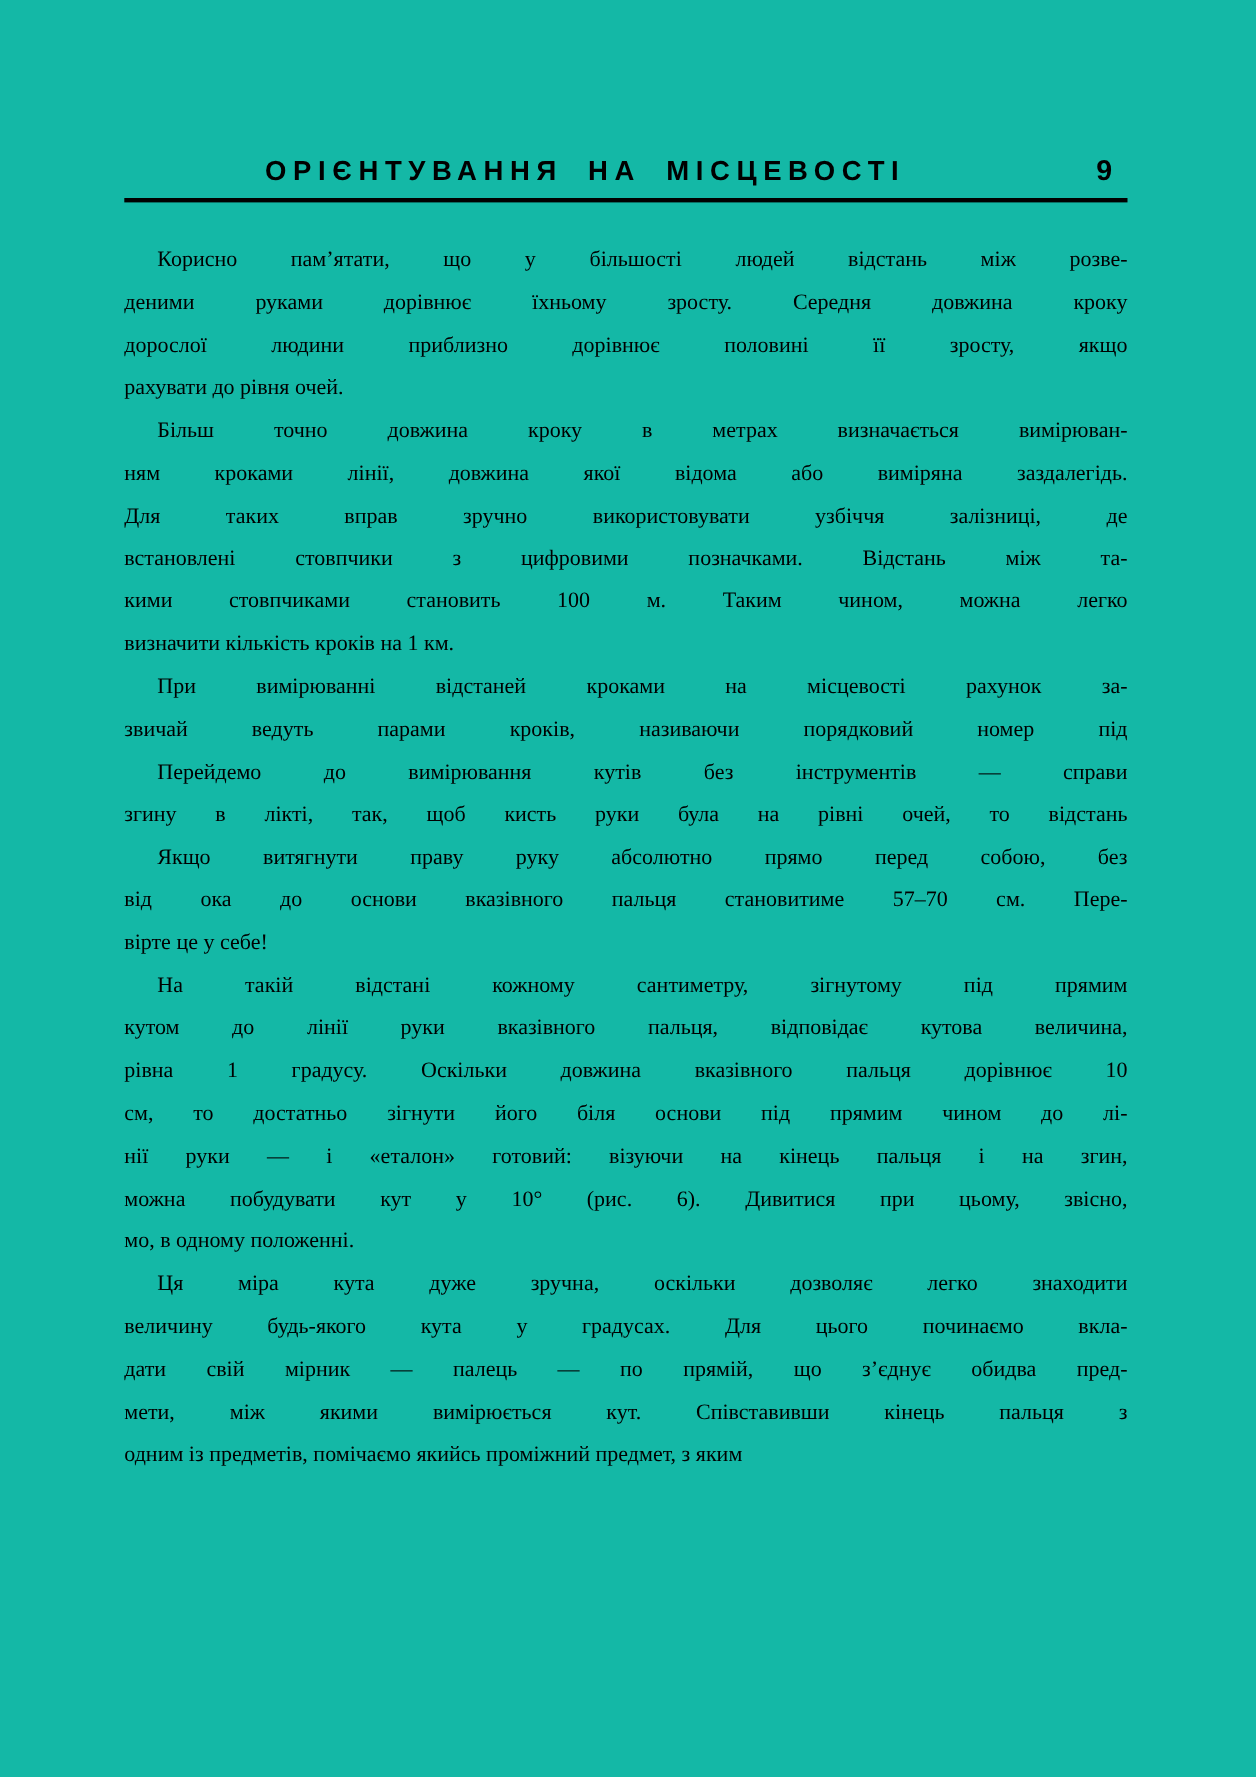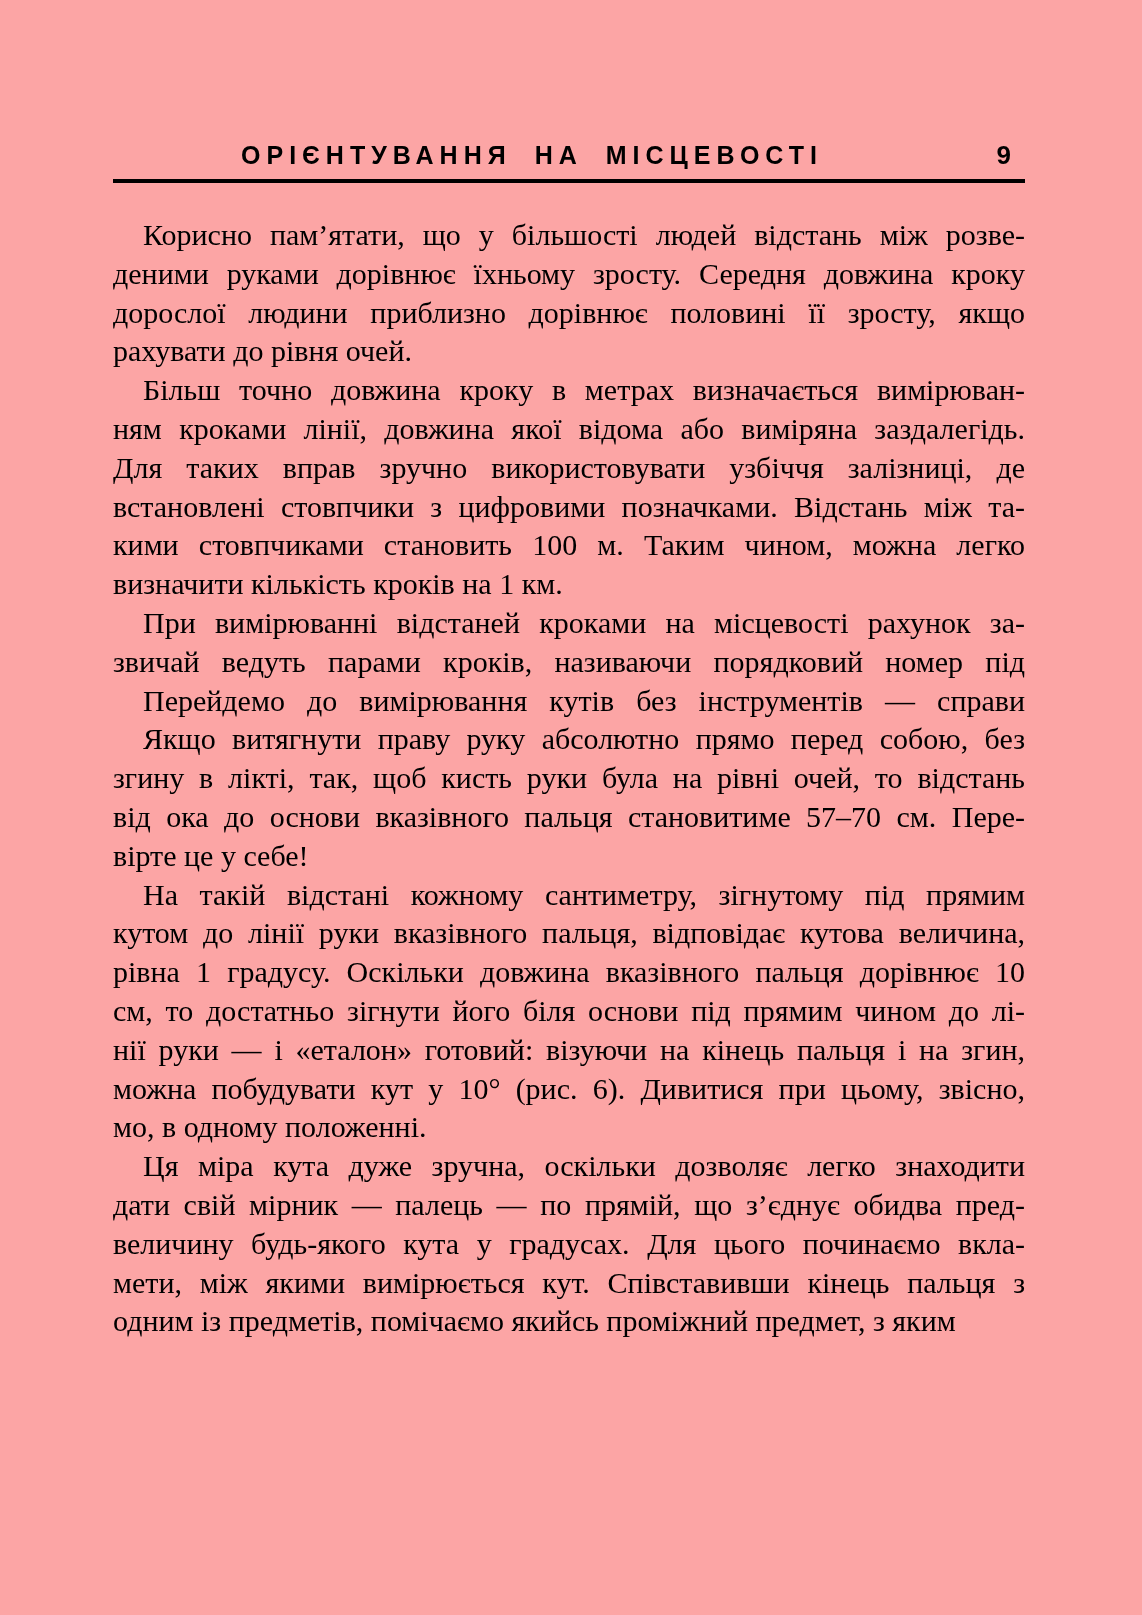--- a/index.html
+++ b/index.html
@@ -4,21 +4,21 @@
 <style>
   html, body {
     margin: 0;
     padding: 0;
     background: #ffffff;
   }
   .page {
     position: relative;
     width: 1142px;
     height: 1615px;
-    background: #fca5a5;
+    background: #14b8a6;
     color: #000000;
     overflow: hidden;
   }
   .content {
     position: absolute;
     left: 113px;
     top: 0;
     width: 912px;
     padding-top: 141px;
   }
@@ -44,21 +44,21 @@
     font-size: 26px;
   }
   .rule {
     margin-top: 10px;
     height: 4px;
     background: #000000;
   }
   .body-text {
     margin-top: 33px;
     font-family: "Liberation Serif", serif;
-    font-size: 30px;
+    font-size: 20px;
     line-height: 38.8px;
     color: #000000;
   }
   .body-text p {
     margin: 0;
     padding: 0;
   }
   .line {
     display: block;
     text-align: justify;
@@ -98,36 +98,36 @@
           <span class="line last">визначити кількість кроків на 1 км.</span>
         </p>
         <p>
           <span class="line first">При вимірюванні відстаней кроками на місцевості рахунок за-</span>
           <span class="line">звичай ведуть парами кроків, називаючи порядковий номер під</span>
         </p>
         <p>
           <span class="line first">Перейдемо до вимірювання кутів без інструментів — справи</span>
         </p>
         <p>
+          <span class="line">згину в лікті, так, щоб кисть руки була на рівні очей, то відстань</span>
           <span class="line first">Якщо витягнути праву руку абсолютно прямо перед собою, без</span>
-          <span class="line">згину в лікті, так, щоб кисть руки була на рівні очей, то відстань</span>
           <span class="line">від ока до основи вказівного пальця становитиме 57–70 см. Пере-</span>
           <span class="line last">вірте це у себе!</span>
         </p>
         <p>
           <span class="line first">На такій відстані кожному сантиметру, зігнутому під прямим</span>
           <span class="line">кутом до лінії руки вказівного пальця, відповідає кутова величина,</span>
           <span class="line">рівна 1 градусу. Оскільки довжина вказівного пальця дорівнює 10</span>
           <span class="line">см, то достатньо зігнути його біля основи під прямим чином до лі-</span>
           <span class="line">нії руки — і «еталон» готовий: візуючи на кінець пальця і на згин,</span>
           <span class="line">можна побудувати кут у 10° (рис. 6). Дивитися при цьому, звісно,</span>
           <span class="line last">мо, в одному положенні.</span>
         </p>
         <p>
           <span class="line first">Ця міра кута дуже зручна, оскільки дозволяє легко знаходити</span>
+          <span class="line">величину будь-якого кута у градусах. Для цього починаємо вкла-</span>
           <span class="line">дати свій мірник — палець — по прямій, що з’єднує обидва пред-</span>
-          <span class="line">величину будь-якого кута у градусах. Для цього починаємо вкла-</span>
           <span class="line">мети, між якими вимірюється кут. Співставивши кінець пальця з</span>
           <span class="line last">одним із предметів, помічаємо якийсь проміжний предмет, з яким</span>
         </p>
       </div>
   </div>
 </div>
 
 </body></html>

